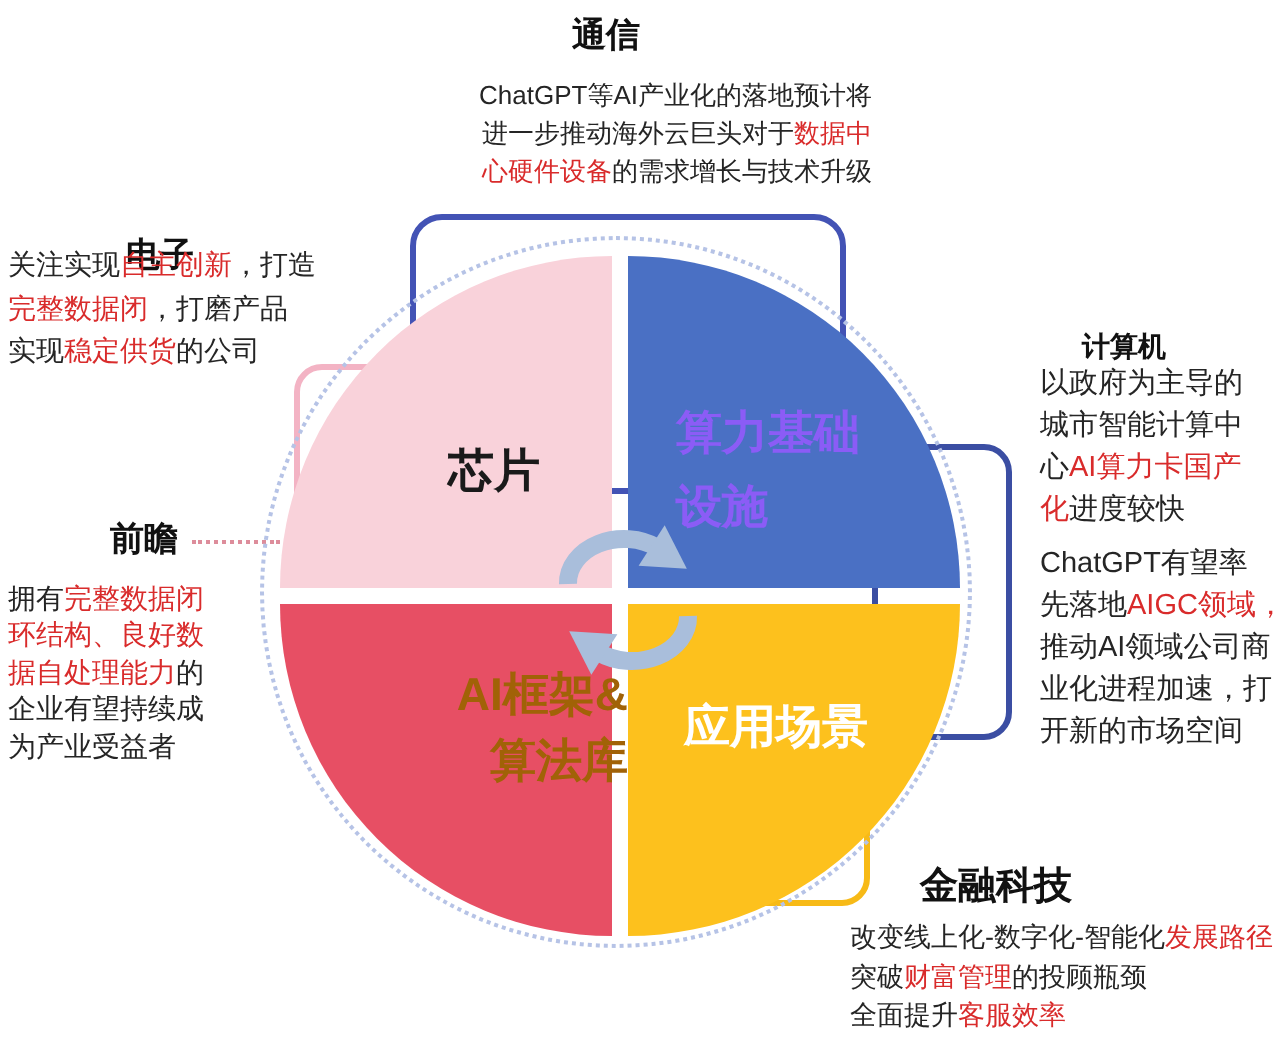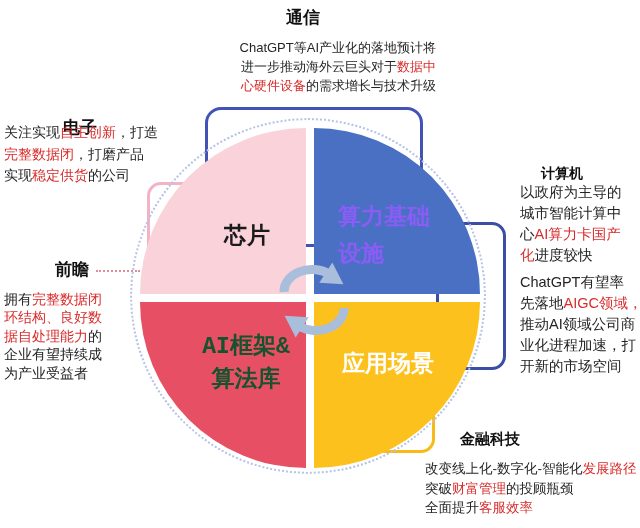--- a/index.html
+++ b/index.html
@@ -6,21 +6,21 @@
   body { background:#fff; }
   .stage { position:relative; width:640px; height:528px; background:#ffffff;
            font-family:"Liberation Sans", sans-serif; overflow:hidden; color:#222; }
 
   
   .sec-title { position:absolute; font-weight:bold; color:#111; white-space:nowrap; }
   .title-telecom   { left:253px; top:6px;   width:100px; text-align:center; font-size:17px; }
   .title-electronics{ left:20px; top:96px;  width:120px; text-align:center; font-size:17px;margin-top:20px; }
   .title-foresight { left:32px;  top:258px; width:80px;  text-align:center; font-size:17px; }
   .title-computer  { left:541px; top:135px; font-size:14px;margin-top:30px; }
-  .title-fintech   { left:460px; top:430px; font-size:15px; }
+  .title-fintech   { left:460px; top:430px; font-size:19px; }
 
   
   .rich { position:absolute; color:#252525; }
   .rich .tl { white-space:nowrap; }
   .red { color:#d92b2b; }
   .p-telecom  { left:190px; top:38px;  width:246px; text-align:right; font-size:13px;   line-height:19px; }
   .p-electronics{ left:4px; top:122px; width:175px; font-size:14px;   line-height:21.5px; }
   .p-foresight{ left:4px;   top:290px; width:115px; font-size:14px;   line-height:18.4px; }
   .p-computer1{ left:520px; top:182px; width:120px; font-size:14.5px; line-height:21px; }
   .p-computer2{ left:520px; top:272px; width:122px; font-size:14.5px; line-height:21px; }
@@ -43,21 +43,21 @@
   .pie { position:absolute; left:140px; top:128px; width:340px; height:340px; z-index:3; }
   .quad { position:absolute; width:166px; height:166px; }
   .q-tl { left:0; top:0;      background:#f9d2da; border-top-left-radius:100%; }
   .q-tr { right:0; top:0;     background:#4a70c4; border-top-right-radius:100%; }
   .q-bl { left:0; bottom:0;   background:#e74f64; border-bottom-left-radius:100%; }
   .q-br { right:0; bottom:0;  background:#fdc11d; border-bottom-right-radius:100%; }
 
   .quad-label { position:absolute; font-weight:bold; font-size:23px; z-index:4; }
   .lbl-chip  { left:84px;  top:92px;  color:#1a1a1a; }
   .lbl-infra { left:198px; top:70px;  color:#8b5cf6; line-height:37px; }
-  .lbl-frame { left:38px;  top:203px; width:136px; text-align:center; color:#14532d; line-height:33px;font-family:Liberation Mono, monospace; }
+  .lbl-frame { left:38px;  top:203px; width:136px; text-align:right; color:#a16207; line-height:33px; }
   .lbl-app   { left:202px; top:220px; color:#fff; }
 
   .arrows { position:absolute; left:268px; top:258px; z-index:5; }
 </style>
 </head>
 <body>
 
 <div class="stage">
 
   <div class="bracket br-top"></div>

